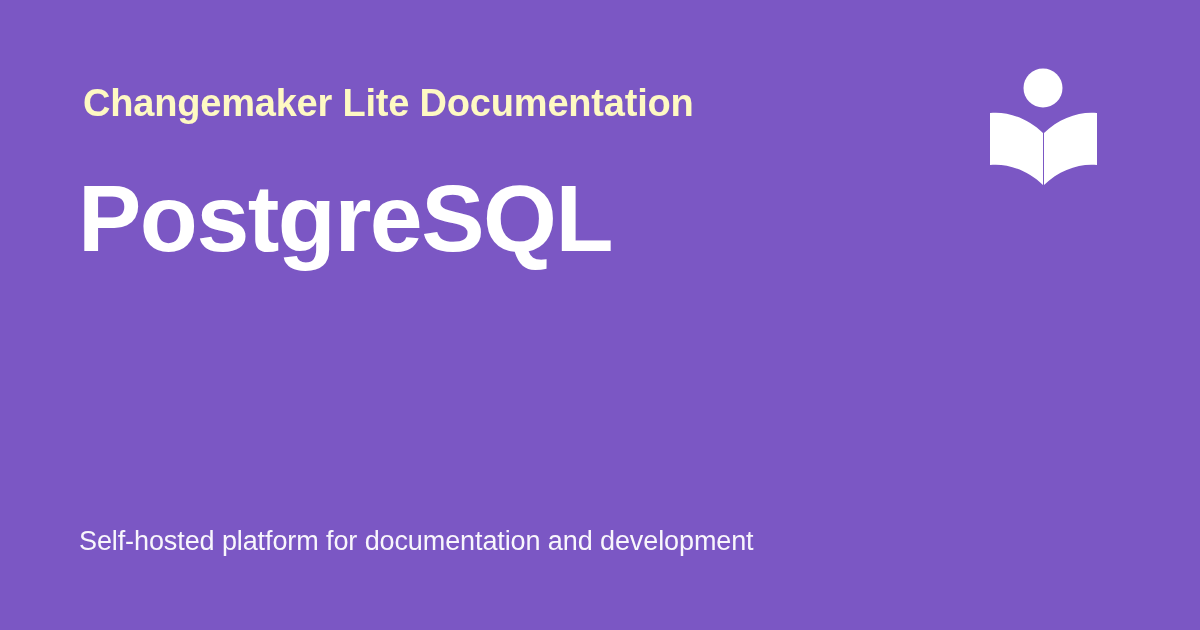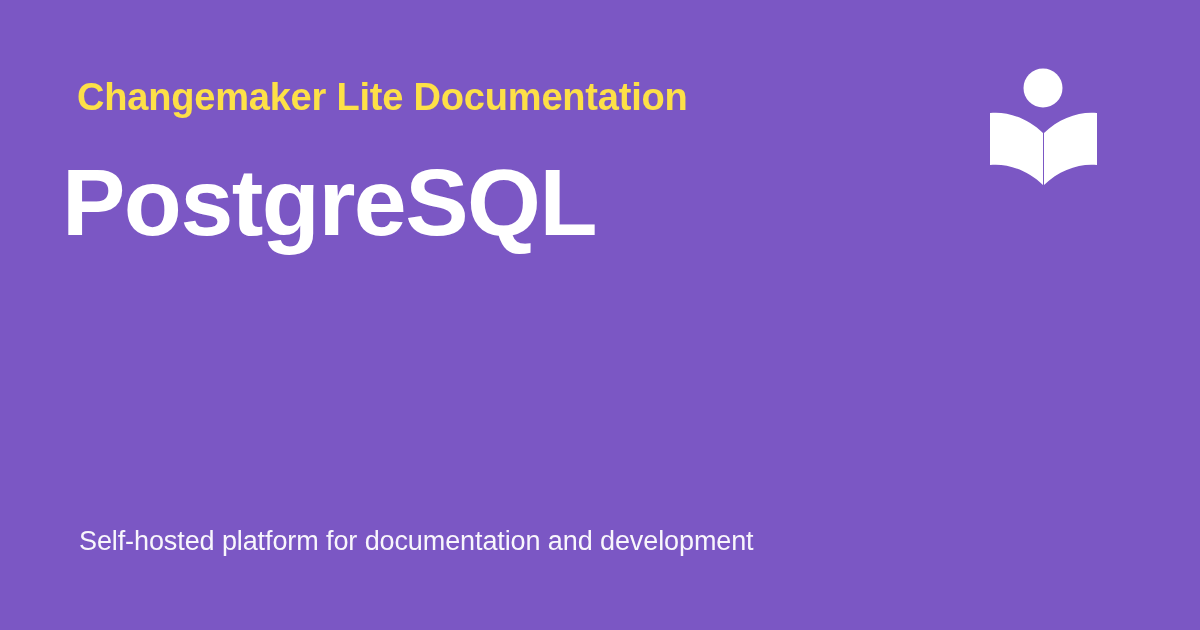--- a/index.html
+++ b/index.html
@@ -27,34 +27,34 @@
     left: 67px;
     top: 0;
     width: 880px;
     height: 630px;
   }
 
   .eyebrow {
     position: absolute;
     top: 68px;
     left: 0;
-    margin: 10px;
+    margin: 16px;
     font-size: 38px;
     line-height: 1.0;
     font-weight: bold;
-    color: #fde047;
+    color: #fef9c3;
     letter-spacing: -0.2px;
     white-space: nowrap;
   }
 
   .headline {
     position: absolute;
     top: 155px;
     left: -5px;
-    margin: 0;
+    margin: 16px;
     font-size: 95px;
     line-height: 1.0;
     font-weight: bold;
     color: #ffffff;
     letter-spacing: -1.5px;
     white-space: nowrap;
   }
 
   .subtitle {
     position: absolute;

